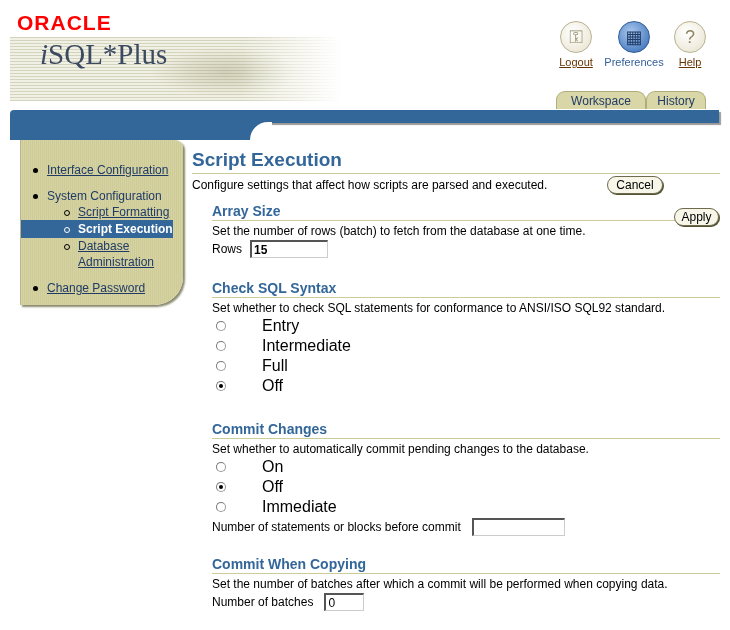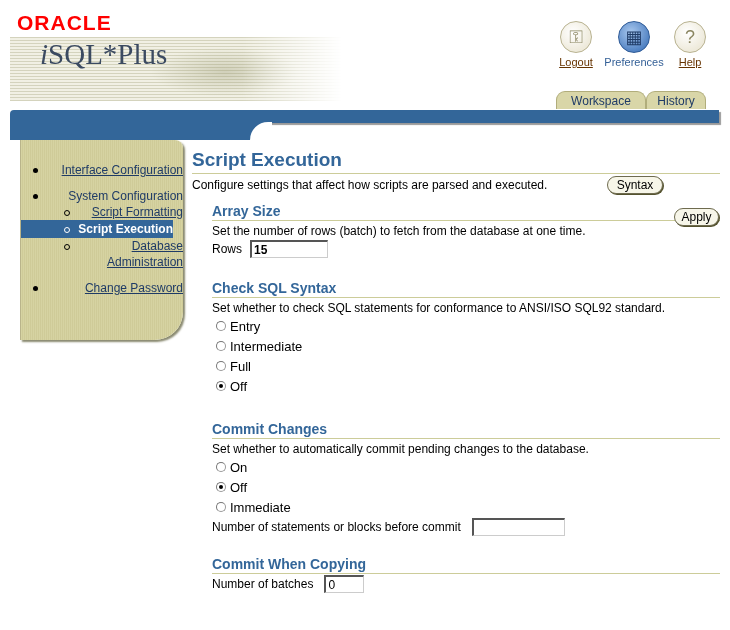--- a/index.html
+++ b/index.html
@@ -36,23 +36,23 @@
   .tab-history { left: 646px; width: 60px; }
 
   .blue-band { position: absolute; left: 10px; top: 110px; width: 709px; height: 13px; background: #336699;
     border-radius: 4px 0 0 0; box-shadow: 2px 2px 1px #999; }
   .blue-band-tail { position: absolute; left: 10px; top: 122px; width: 262px; height: 18px; background: #336699;
     border-radius: 0 0 0 0; }
   .blue-band-tail:after { content: ""; position: absolute; right: 0; top: 0; width: 22px; height: 18px;
     background: #ffffff; border-radius: 18px 0 0 0; }
 
   
-  .side-nav { position: absolute; left: 20px; top: 140px; width: 162px; height: 200px;
+  .side-nav { position: absolute; left: 20px; top: 140px; width: 162px; height: 165px;
     background: repeating-linear-gradient(90deg, #d6d3a2 0px, #d6d3a2 1px, #cfcb98 1px, #cfcb98 2px);
-    border-radius: 0 8px 28px 0; box-shadow: 2px 2px 2px #8a8a70; border-left: 1px solid #b9b48a; text-align: right; }
+    border-radius: 0 8px 28px 0; box-shadow: 2px 2px 2px #8a8a70; border-left: 1px solid #b9b48a; }
   .nav-list { position: absolute; left: 0; top: 22px; width: 162px; margin: 0; padding: 0; list-style: none; }
   .nav-item { position: relative; padding-left: 26px; margin-bottom: 10px; font-size: 12px; line-height: 16px; color: #1f3b66; }
   .nav-item:before { content: ""; position: absolute; left: 12px; top: 6px; width: 5px; height: 5px; background: #000; border-radius: 50%; }
   .nav-link { color: #1f3b66; text-decoration: underline; }
   .nav-text { color: #1f3b66; }
   .sub-list { list-style: none; margin: 0; padding: 0; }
   .sub-item { position: relative; padding-left: 31px; line-height: 16px; margin-left: -26px; }
   .sub-item:before { content: ""; position: absolute; left: 43px; top: 6px; width: 4px; height: 4px; border: 1px solid #000; border-radius: 50%; }
   .sub-item .sub-label { display: block; padding-left: 26px; }
   .sub-item.selected { background: #336699; margin-right: 10px; padding-top: 1px; padding-bottom: 1px; }
@@ -71,21 +71,21 @@
   .btn-apply { left: 482px; width: 45px; margin-top: 32px; }
 
   .section { margin-left: 20px; width: 508px; }
   .section-title { font-size: 14px; font-weight: bold; color: #336699; border-bottom: 1px solid #cccc99; line-height: 18px; margin: 0; }
   .section-desc { font-size: 12px; margin-top: 2px; line-height: 16px; }
   .field-row { display: flex; align-items: center; height: 20px; font-size: 12px; }
   .field-row label { margin-right: 8px; }
   .text-input { height: 18px; box-sizing: border-box; border-top: 2px solid #555; border-left: 2px solid #555;
     border-right: 1px solid #ccc; border-bottom: 1px solid #ccc; font-size: 12px; padding: 0 2px;
     font-family: "Liberation Sans", sans-serif; background: #fff; }
-  .radio-row { display: flex; align-items: center; height: 20px; font-size: 13px; padding-left: 4px; }
+  .radio-row { display: flex; align-items: center; height: 20px; font-size: 16px; padding-left: 4px; gap: 32px; }
   .radio { width: 10px; height: 10px; border-radius: 50%; border: 1px solid #999; box-sizing: border-box;
     margin-right: 4px; position: relative; background: #fff; border-top-color: #777; border-left-color: #777; }
   .radio.checked:after { content: ""; position: absolute; left: 2px; top: 2px; width: 4px; height: 4px; background: #000; border-radius: 50%; }
 </style>
 </head>
 <body>
 
 <div class="oracle-logo">ORACLE</div>
 <div class="brand-banner">
     <div class="banner-swirl"></div>
@@ -135,21 +135,21 @@
     <li class="nav-item">
       <a class="nav-link">Change Password</a>
     </li>
   </ul>
 </div>
 
 <div class="content">
   <h1 class="page-title">Script Execution</h1>
   <div class="page-desc-row">
     <span class="page-desc">Configure settings that affect how scripts are parsed and executed.</span>
-    <button class="btn btn-cancel">Syntax</button>
+    <button class="btn btn-cancel">Cancel</button>
     <button class="btn btn-apply">Apply</button>
   </div>
 
   <div class="section" style="margin-top:4px;">
     <h2 class="section-title">Array Size</h2>
     <div class="section-desc">Set the number of rows (batch) to fetch from the database at one time.</div>
     <div class="field-row">
       <label>Rows</label>
       <input class="text-input" type="text" style="width: 78px; font-weight: bold;" value="15">
     </div>
@@ -192,18 +192,19 @@
       <span>Immediate</span>
     </div>
     <div class="field-row">
       <label>Number of statements or blocks before commit</label>
       <input class="text-input" type="text" style="width: 93px; margin-left: 3px;" value="">
     </div>
   </div>
 
   <div class="section" style="margin-top:18px;">
     <h2 class="section-title">Commit When Copying</h2>
+    <div class="section-desc">Set the number of batches after which a commit will be performed when copying data.</div>
     <div class="field-row">
       <label>Number of batches</label>
       <input class="text-input" type="text" style="width: 40px; margin-left: 3px;" value="0">
     </div>
   </div>
 </div>
 
 </body></html>

